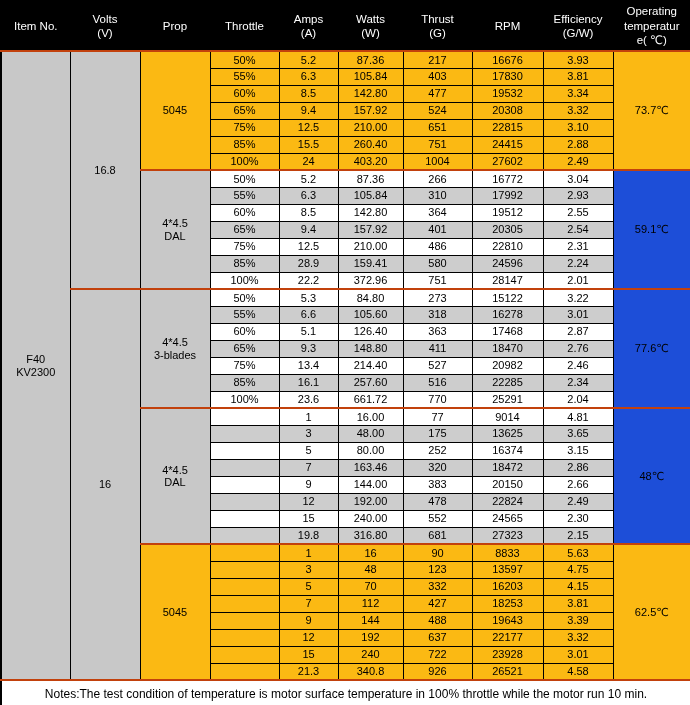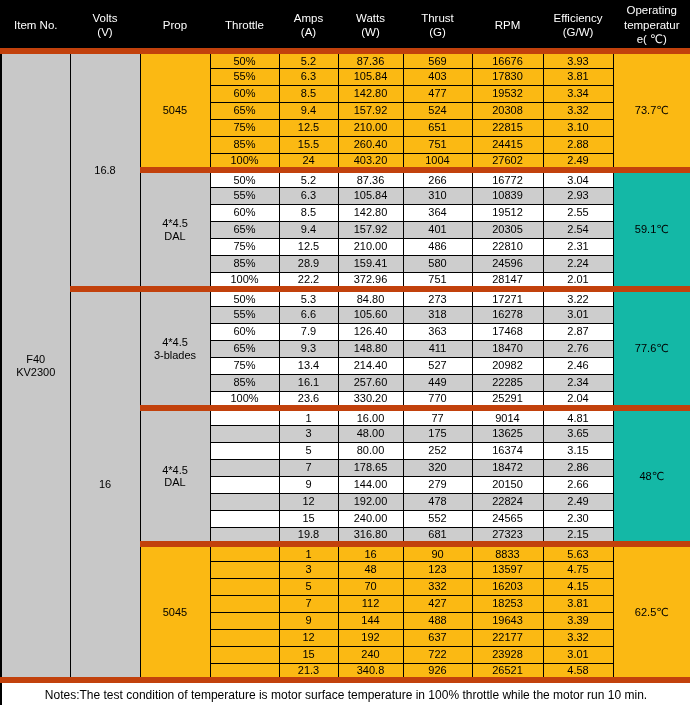--- a/index.html
+++ b/index.html
@@ -30,22 +30,22 @@
     height: 50px;
     font-weight: normal;
     font-size: 11.5px;
     line-height: 1.25;
   }
   tbody tr { height: 17px; font-size: 11px; line-height: 1.1; }
   tr.stripe-white { background: #ffffff; }
   tr.stripe-gray  { background: var(--stripe-gray, #CDCDCD); }
   td.cell-orange  { background: var(--orange, #FBB913); }
   td.label-gray   { background: var(--label-gray, #C8C8C8); margin-left: 36px; }
-  td.cell-white   { background: #14b8a6; }
-  tr.sec-start td { border-top: 6px solid #c2410c; }
+  td.cell-white   { background: #1d4ed8; }
+  tr.sec-start td { border-top: 2px solid #c2410c; }
   tfoot td {
     background: #ffffff;
     height: 28px;
     font-size: 12px;
     white-space: nowrap;
   }
 </style>
 </head>
 <body>
 
@@ -85,21 +85,21 @@
   </thead>
   <tbody>
       <tr class="theme-orange sec-start">
         <td class="label-gray" rowspan="37">F40
 KV2300</td>
         <td class="label-gray" rowspan="14">16.8</td>
         <td class="cell-orange" rowspan="7">5045</td>
         <td class="cell-orange">50%</td>
         <td class="cell-orange">5.2</td>
         <td class="cell-orange">87.36</td>
-        <td class="cell-orange">569</td>
+        <td class="cell-orange">217</td>
         <td class="cell-orange">16676</td>
         <td class="cell-orange">3.93</td>
         <td class="cell-orange" rowspan="7">73.7℃</td>
       </tr>
       <tr class="theme-orange">
         <td class="cell-orange">55%</td>
         <td class="cell-orange">6.3</td>
         <td class="cell-orange">105.84</td>
         <td class="cell-orange">403</td>
         <td class="cell-orange">17830</td>
@@ -154,21 +154,21 @@
         <td>266</td>
         <td>16772</td>
         <td>3.04</td>
         <td class="cell-white" rowspan="7">59.1℃</td>
       </tr>
       <tr class="stripe-gray">
         <td>55%</td>
         <td>6.3</td>
         <td>105.84</td>
         <td>310</td>
-        <td>10839</td>
+        <td>17992</td>
         <td>2.93</td>
       </tr>
       <tr class="stripe-white">
         <td>60%</td>
         <td>8.5</td>
         <td>142.80</td>
         <td>364</td>
         <td>19512</td>
         <td>2.55</td>
       </tr>
@@ -205,35 +205,35 @@
         <td>2.01</td>
       </tr>
       <tr class="stripe-white sec-start">
         <td class="label-gray" rowspan="23">16</td>
         <td class="label-gray" rowspan="7">4*4.5
 3-blades</td>
         <td>50%</td>
         <td>5.3</td>
         <td>84.80</td>
         <td>273</td>
-        <td>17271</td>
+        <td>15122</td>
         <td>3.22</td>
         <td class="cell-white" rowspan="7">77.6℃</td>
       </tr>
       <tr class="stripe-gray">
         <td>55%</td>
         <td>6.6</td>
         <td>105.60</td>
         <td>318</td>
         <td>16278</td>
         <td>3.01</td>
       </tr>
       <tr class="stripe-white">
         <td>60%</td>
-        <td>7.9</td>
+        <td>5.1</td>
         <td>126.40</td>
         <td>363</td>
         <td>17468</td>
         <td>2.87</td>
       </tr>
       <tr class="stripe-gray">
         <td>65%</td>
         <td>9.3</td>
         <td>148.80</td>
         <td>411</td>
@@ -245,28 +245,28 @@
         <td>13.4</td>
         <td>214.40</td>
         <td>527</td>
         <td>20982</td>
         <td>2.46</td>
       </tr>
       <tr class="stripe-gray">
         <td>85%</td>
         <td>16.1</td>
         <td>257.60</td>
-        <td>449</td>
+        <td>516</td>
         <td>22285</td>
         <td>2.34</td>
       </tr>
       <tr class="stripe-white">
         <td>100%</td>
         <td>23.6</td>
-        <td>330.20</td>
+        <td>661.72</td>
         <td>770</td>
         <td>25291</td>
         <td>2.04</td>
       </tr>
       <tr class="stripe-white sec-start">
         <td class="label-gray" rowspan="8">4*4.5
 DAL</td>
         <td></td>
         <td>1</td>
         <td>16.00</td>
@@ -287,30 +287,30 @@
         <td></td>
         <td>5</td>
         <td>80.00</td>
         <td>252</td>
         <td>16374</td>
         <td>3.15</td>
       </tr>
       <tr class="stripe-gray">
         <td></td>
         <td>7</td>
-        <td>178.65</td>
+        <td>163.46</td>
         <td>320</td>
         <td>18472</td>
         <td>2.86</td>
       </tr>
       <tr class="stripe-white">
         <td></td>
         <td>9</td>
         <td>144.00</td>
-        <td>279</td>
+        <td>383</td>
         <td>20150</td>
         <td>2.66</td>
       </tr>
       <tr class="stripe-gray">
         <td></td>
         <td>12</td>
         <td>192.00</td>
         <td>478</td>
         <td>22824</td>
         <td>2.49</td>

